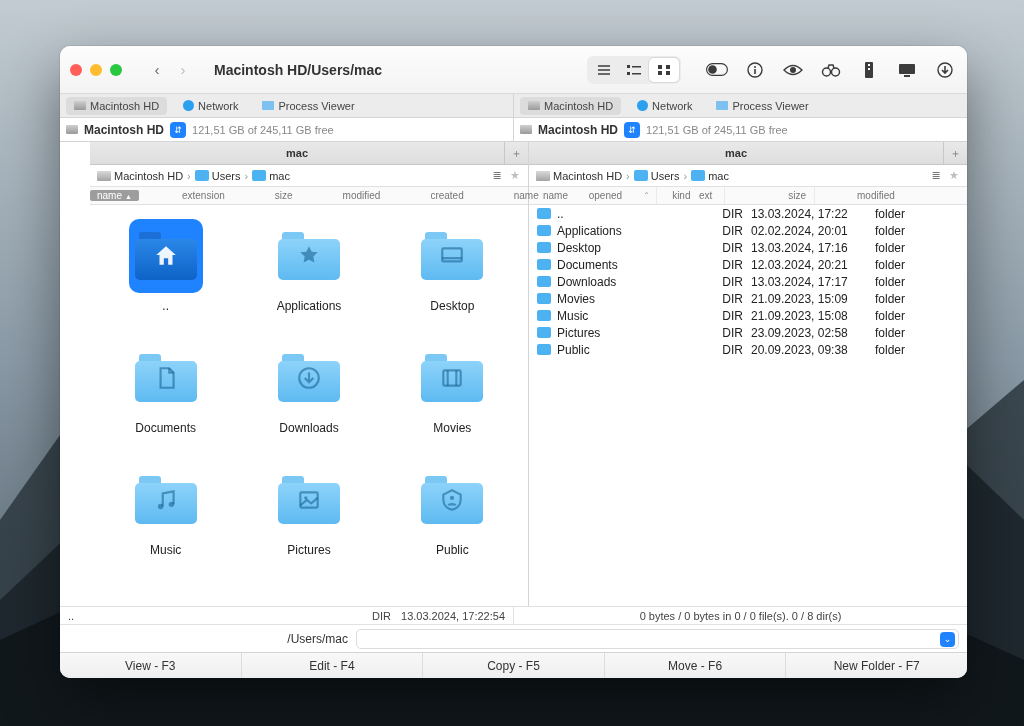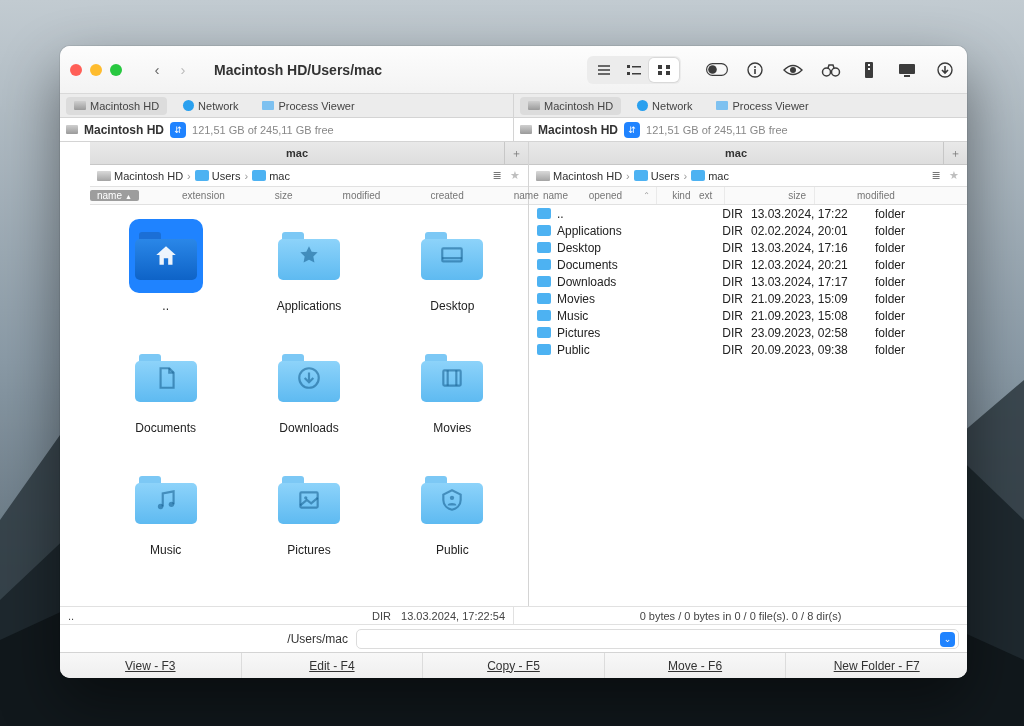--- a/index.html
+++ b/index.html
@@ -88,21 +88,21 @@
   .statusrow{height:18px;border-top:1px solid #e1e1e1;background:#fff;display:flex;font-size:11px;color:#444;}
   .statusrow .sh{flex:1;display:flex;align-items:center;padding:0 8px;}
   .statusrow .sh + .sh{border-left:1px solid #e1e1e1;}
   .statusrow .sh .sp{flex:1;}
 
   .pathrow{height:28px;border-top:1px solid #e1e1e1;background:#fff;display:flex;align-items:center;padding:0 8px;gap:8px;font-size:12px;}
   .pathrow .lbl{color:#333;text-align:right;width:280px;}
   .pathrow .field{flex:1;height:20px;border:1px solid #dcdcdc;border-radius:5px;background:#fff;position:relative;}
   .pathrow .dd{position:absolute;right:3px;top:2px;width:15px;height:15px;border-radius:4px;background:#1f83ff;color:#fff;font-size:9px;display:flex;align-items:center;justify-content:center;}
 
-  .fnrow{height:26px;border-top:1px solid #d4d4d4;background:linear-gradient(#f8f8f8,#efefef);display:flex;font-size:12px;color:#333;text-decoration:underline;}
+  .fnrow{height:26px;border-top:1px solid #d4d4d4;background:linear-gradient(#f8f8f8,#efefef);display:flex;font-size:12px;color:#333;}
   .fnrow .fn{flex:1;display:flex;align-items:center;justify-content:center;border-right:1px solid #dcdcdc;}
   .fnrow .fn:last-child{border-right:none;}
 
   .colhdr.list{padding-left:8px;}
   .colhdr.list .ch.name{flex:0 0 120px;} 
   .colhdr.list .ch.ext{flex:0 0 32px;}
   .colhdr.list .ch.size{flex:0 0 54px;justify-content:flex-end;padding-right:8px;}
   .colhdr.list .ch.mod{flex:0 0 124px;}
   .colhdr.list .ch.kind{flex:0 0 50px;}
   .colhdr.list .ch.name .sortarrow{margin-left:auto;color:#999;font-size:8px;}

